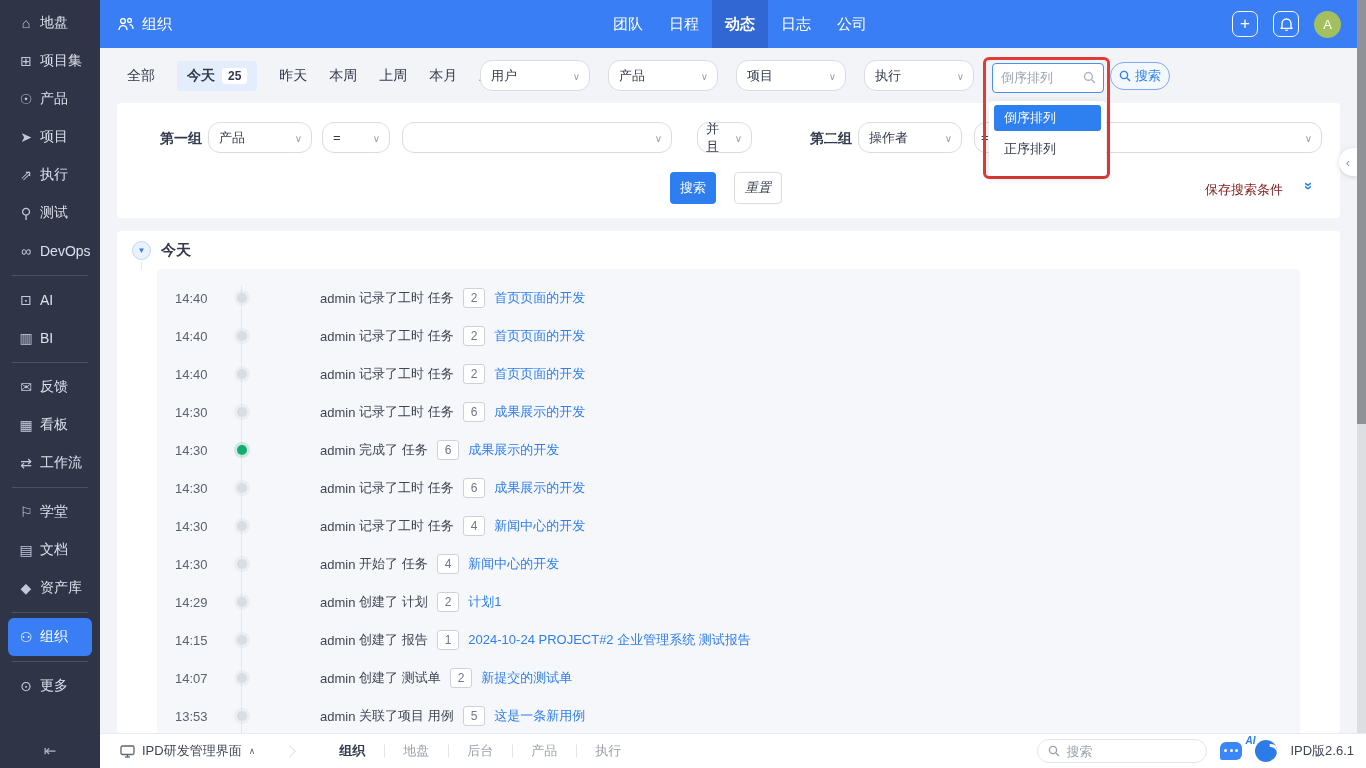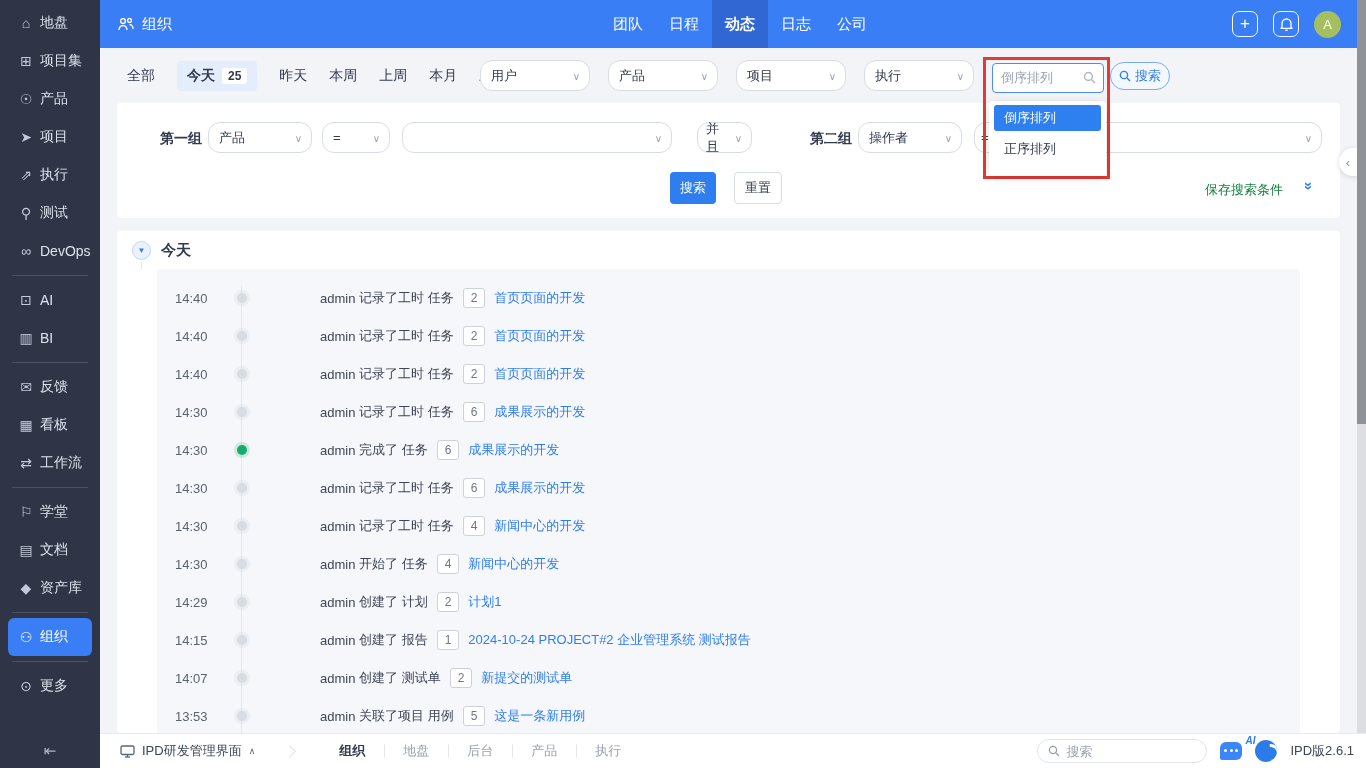--- a/index.html
+++ b/index.html
@@ -45,26 +45,26 @@
   .top-selects .sel { width:110px; }
 
   .pill-search { position:absolute; left:1010px; top:14px; width:60px; height:28px; border:1px solid #7fa9f2; border-radius:14px;
                  background:#f3f8ff; color:#2e7ef0; font-size:13px; display:flex; align-items:center; justify-content:center; gap:4px; cursor:pointer; }
 
   
   .filter-card { position:absolute; left:17px; top:55px; width:1223px; height:115px; background:#fff; border-radius:4px; }
   .grp-label { position:absolute; font-size:14px; font-weight:bold; color:#333a4e; top:27px; }
   .fc-sel { position:absolute; top:19px; }
   .btn-search { position:absolute; left:553px; top:69px; width:46px; height:32px; background:#2e7ef0; color:#fff; border:none; border-radius:4px; font-size:13px; cursor:pointer; }
-  .btn-reset  { position:absolute; left:617px; top:69px; width:48px; height:32px; background:#fff; color:#333a4e; border:1px solid #d8dce3; border-radius:4px; font-size:13px; cursor:pointer; }
-  .save-label { position:absolute; right:57px; top:78px; color:#15803d; font-size:13px; cursor:pointer; }
+  .btn-reset  { position:absolute; left:617px; top:69px; width:48px; height:32px; background:#fff; color:#333a4e; border:1px solid #d8dce3; border-radius:4px; font-size:13px; cursor:pointer;font-style:italic; }
+  .save-label { position:absolute; right:57px; top:78px; color:#7f1d1d; font-size:13px; cursor:pointer; }
   .dbl-chev { position:absolute; right:28px; top:73px; color:#2e7ef0; font-size:15px; font-weight:bold; transform:rotate(90deg); letter-spacing:-3px; cursor:pointer; }
 
   
-  .red-box { position:absolute; left:883px; top:9px; width:127px; height:122px; border:3px solid #e23b35; border-radius:0; z-index:60; }
+  .red-box { position:absolute; left:883px; top:9px; width:127px; height:122px; border:3px solid #e23b35; border-radius:6px; z-index:60; }
   .sort-input { position:absolute; left:6px; top:3px; width:112px; height:30px; border:1px solid #4a8df6; border-radius:4px; background:#fff;
                 color:#9aa2b1; font-size:13px; padding:0 24px 0 8px; }
   .sort-mag { position:absolute; left:97px; top:11px; }
   .sort-panel { position:absolute; left:3px; top:41px; width:117px; height:75px; background:#fff; border-radius:4px; box-shadow:0 2px 10px rgba(0,0,0,.14); padding:4px 5px; }
   .opt { height:26px; line-height:26px; padding:0 10px; font-size:13px; color:#333a4e; border-radius:3px; margin-bottom:5px; cursor:pointer; white-space:nowrap; }
   .opt.selected { background:#2e7ff0; color:#fff; }
 
   
   .handle { position:absolute; left:1239px; top:100px; width:18px; height:28px; background:#fff; border-radius:14px 0 0 14px;
             box-shadow:0 1px 5px rgba(0,0,0,.15); display:grid; place-items:center; color:#8a93a3; font-size:13px; cursor:pointer; z-index:20; }

